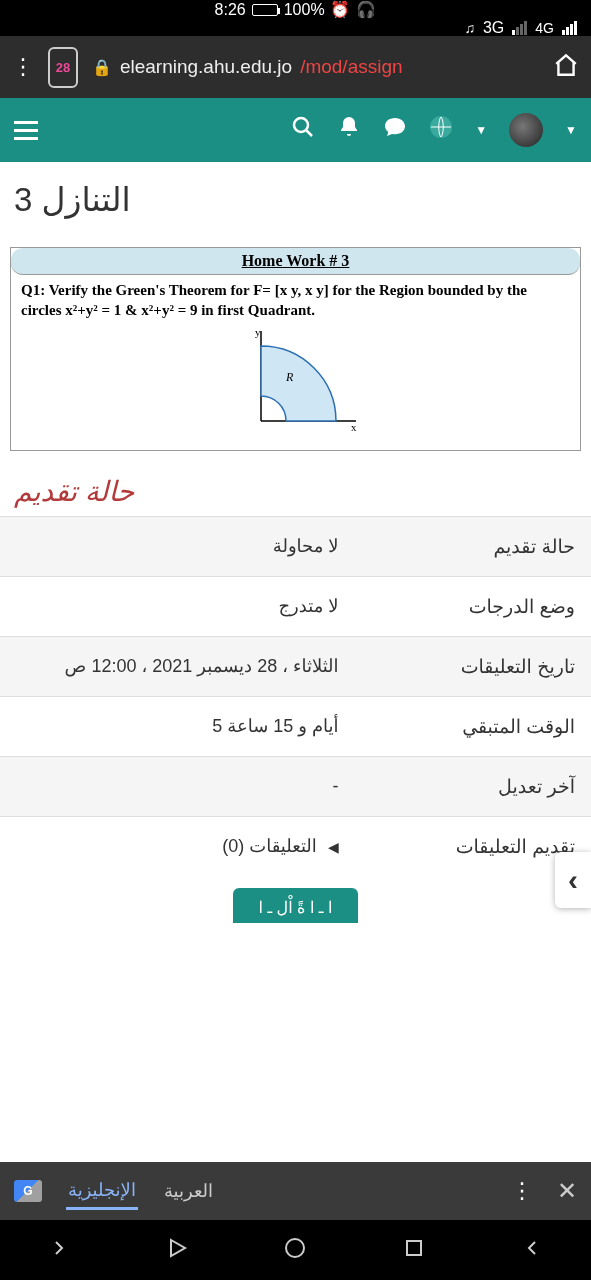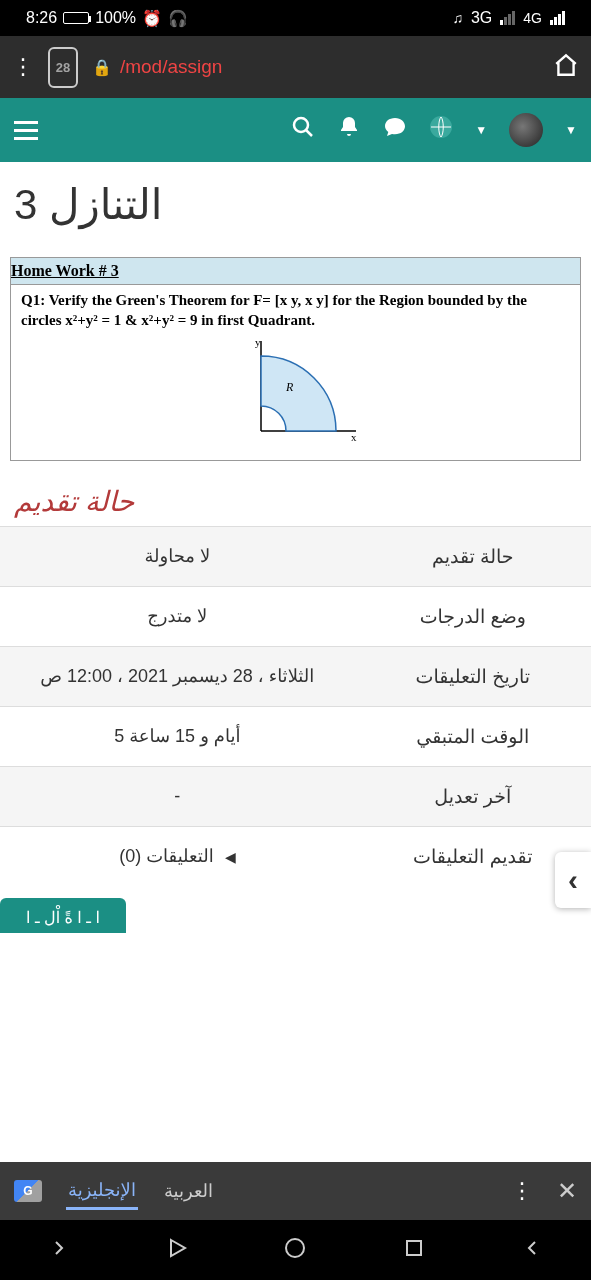--- a/index.html
+++ b/index.html
@@ -11,22 +11,23 @@
     overflow: hidden;
     position: relative;
   }
   
   .status-bar {
     height: 36px;
     background: #000;
     color: #fff;
     display: flex;
     align-items: center;
-    padding: 0 26px;
+    padding: 0 14px;
     font-size: 16px;
+    flex-direction: column;
   }
   .status-left { display: flex; align-items: center; gap: 6px; }
   .status-right { margin-left: auto; display: flex; align-items: center; gap: 8px; font-size: 14px; }
   .battery { width: 26px; height: 12px; border: 1px solid #fff; border-radius: 2px; position: relative; }
   .battery::after { content:""; position:absolute; right:-3px; top:3px; width:2px; height:6px; background:#fff; }
   .battery-fill { background:#fff; height:100%; width:100%; }
   .signal { display:inline-flex; gap:1px; align-items:flex-end; }
   .signal span { width:3px; background:#fff; }
   .signal span:nth-child(1){height:5px}.signal span:nth-child(2){height:8px}.signal span:nth-child(3){height:11px}.signal span:nth-child(4){height:14px}
   .signal.dim span { background:#666; } .signal.dim span:nth-child(1){background:#fff}
@@ -35,21 +36,21 @@
   .browser-bar {
     height: 62px;
     background: #2d2d2d;
     display: flex;
     align-items: center;
     padding: 0 12px;
     gap: 14px;
   }
   .dots-v { color:#fff; font-size:22px; }
   .tab-count {
-    border: 2px solid #ccc; color:#a3a3a3; border-radius:6px;
+    border: 2px solid #ccc; color:#ec4899; border-radius:6px;
     width:30px; height:41px; display:flex; align-items:center; justify-content:center;
     font-size:13px; font-weight:bold;
   }
   .url-area { display:flex; align-items:center; gap:8px; flex:1; font-size:19px; overflow:hidden; white-space:nowrap; }
   .url-host { color:#eee; }
   .url-path { color:#ef4444; }
   .lock-ico { color:#aaa; font-size:16px; }
   .home-ico svg { width:26px; height:26px; }
 
   
@@ -60,57 +61,58 @@
   }
   .hamburger { display:flex; flex-direction:column; gap:5px; }
   .hamburger span { width:24px; height:3px; background:#fff; }
   .app-header .spacer { flex:1; }
   .hdr-ico { color:#fff; font-size:22px; }
   .avatar { width:34px; height:34px; border-radius:50%; background:radial-gradient(circle at 40% 40%, #777, #222); }
   .caret { color:#fff; font-size:12px; }
 
   
   .content { background:#fff; height: calc(1280px - 36px - 62px - 64px - 58px - 60px); overflow:hidden; position:relative; }
-  .page-title { font-size:42px; color:#333; padding:18px 14px 10px; direction:rtl; text-align:left; }
+  .page-title { font-size:33px; color:#333; padding:18px 14px 10px; direction:rtl; text-align:left; }
 
   .hw-card {
     margin: 18px 10px 10px;
     border:1px solid #999;
     font-family: 'Times New Roman', serif;
   }
   .hw-head {
-    background:#cfe6ef; font-weight:bold;
+    background:#cfe6ef; text-align:center; font-weight:bold;
     padding:4px 0; color:#000; text-decoration:underline; font-size:16px;
     border-bottom:1px solid #999;
+    border-radius:12px;
   }
   .hw-body { padding:6px 10px; color:#000; font-size:15px; line-height:1.3; }
   .hw-body b { font-weight:bold; }
   .diagram { text-align:center; margin:6px 0 2px; }
   .diagram svg { width:130px; height:110px; }
 
   .section-title { font-size:28px; color:#b33a3a; padding:14px 14px 8px; direction:rtl; text-align:left; font-style:italic; }
 
   table.status-tbl { width:100%; border-collapse:collapse; direction:rtl; }
-  table.status-tbl td { border-top:1px solid #ddd; padding:18px 16px; font-size:18px; color:#333; text-align:center; vertical-align:middle; }
+  table.status-tbl td { border-top:1px solid #ddd; padding:18px 16px; font-size:18px; color:#333; text-align:right; vertical-align:middle; }
   table.status-tbl td.lbl { font-weight:normal; width:40%; font-size:19px; }
   table.status-tbl tr:nth-child(odd) td { background:#f5f5f5; }
   table.status-tbl tr:nth-child(even) td { background:#fff; }
   .comments-row { color:#333; }
   .comments-toggle { color:#333; cursor:pointer; }
   .play { display:inline-block; transform:scaleX(-1); margin-left:6px; font-size:14px; }
 
   .floating-arrow {
     position:absolute; right:0; top:690px;
     width:36px; height:56px; background:#fff;
     border-radius:6px 0 0 6px; box-shadow:0 1px 6px rgba(0,0,0,.3);
     display:flex; align-items:center; justify-content:center;
     font-size:30px; color:#333; font-weight:bold;
   }
 
-  .green-btn-strip { padding:12px 0 0; }
+  .green-btn-strip { padding:12px 0 0; text-align:center; }
   .green-btn {
     display:inline-block; background:#1b8f84; color:#fff;
     padding:10px 26px 6px; border-radius:6px 6px 0 0; font-size:16px;
   }
 
   
   .translate-bar {
     height:58px; background:#3a3a3a; display:flex; align-items:center;
     padding:0 14px; gap:24px; color:#ccc; font-size:18px;
   }
@@ -155,20 +157,21 @@
         <span></span>
       </span>
   </div>
 </div>
 
 <div class="browser-bar">
   <span class="dots-v">⋮</span>
   <span class="tab-count">28</span>
   <div class="url-area">
     <span class="lock-ico">🔒</span>
+    <span class="url-host">elearning.ahu.edu.jo</span>
       <span class="url-path">/mod/assign</span>
   </div>
   <span class="home-ico">
     <svg viewBox="0 0 24 24" fill="none" stroke="#fff" stroke-width="2.2">
         <path d="M3 11 L12 3 L21 11 M5 10 V21 H19 V10"></path>
       </svg>
   </span>
 </div>
 
 <div class="app-header">

